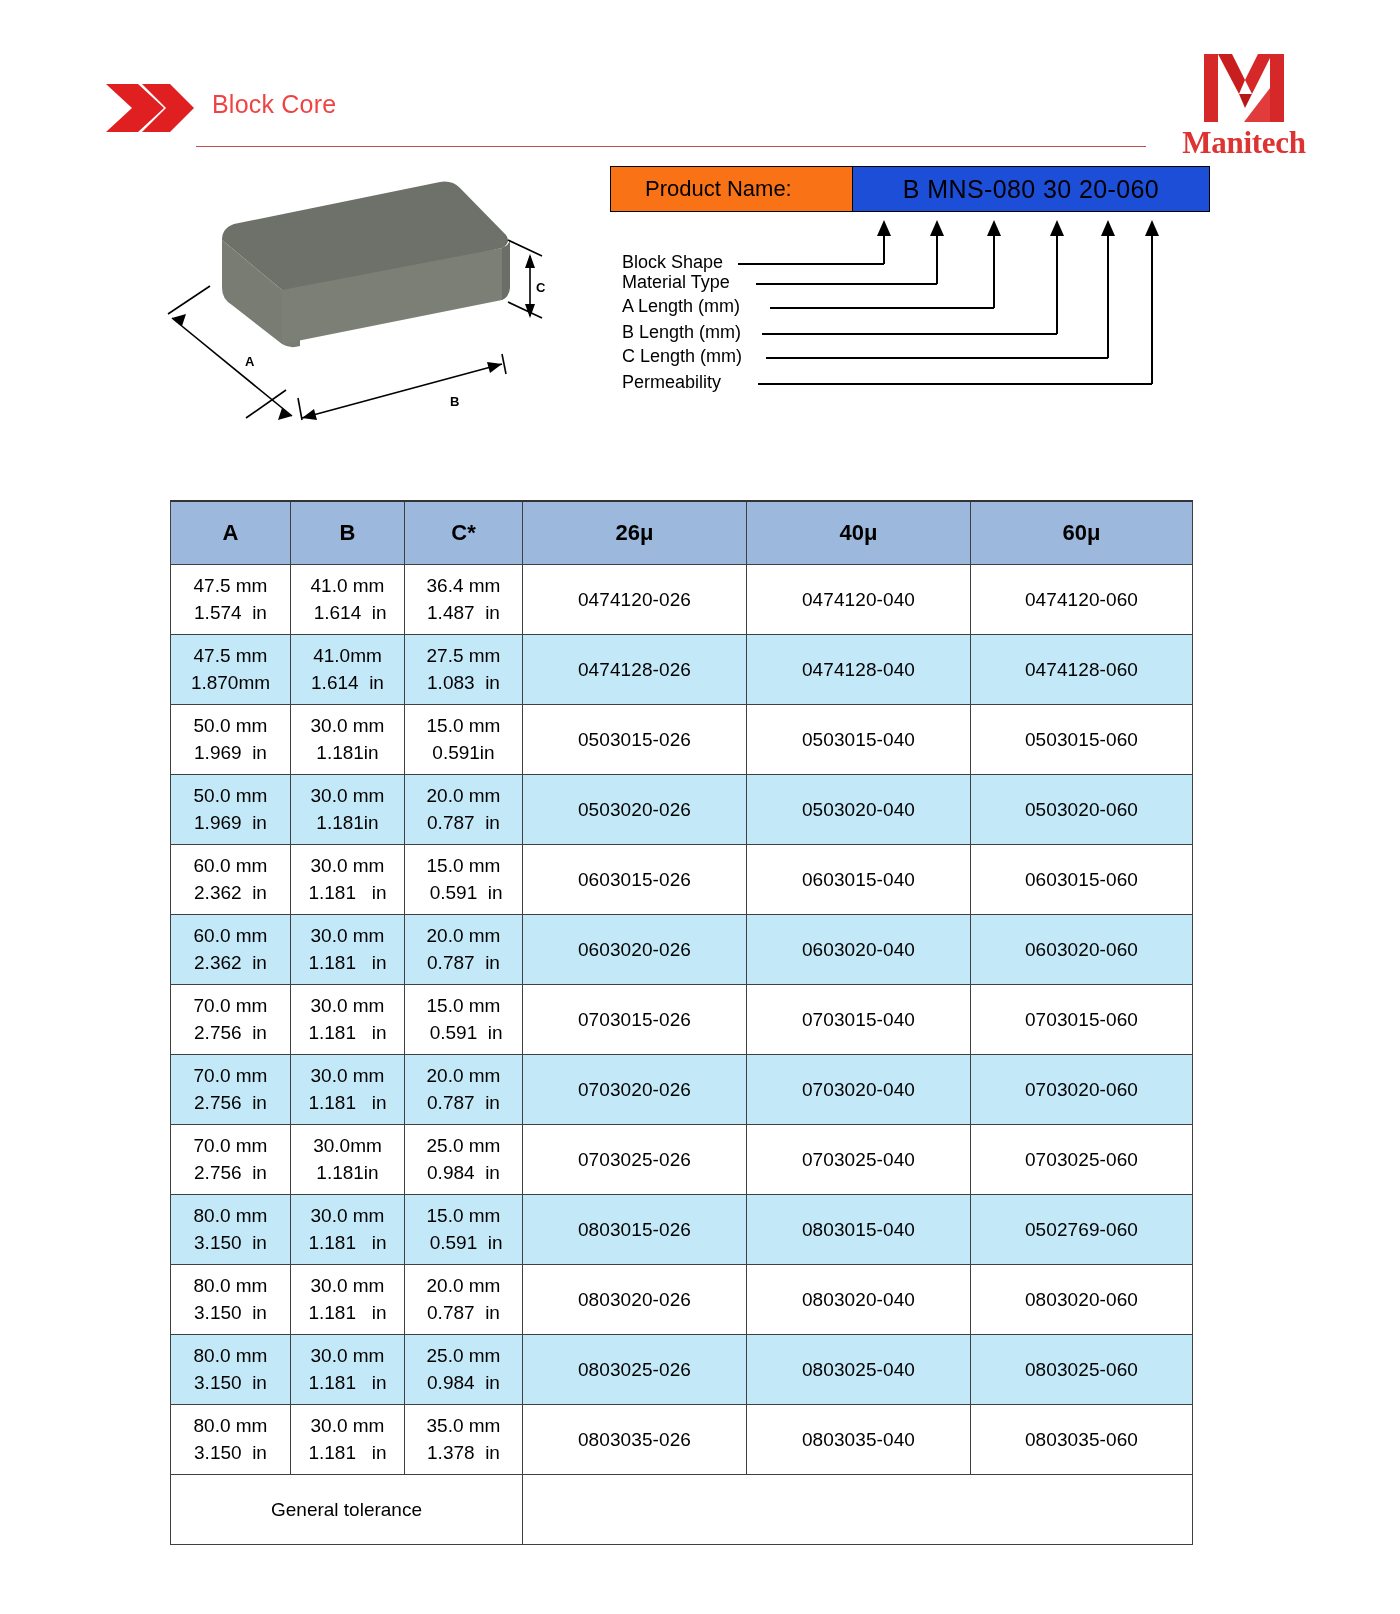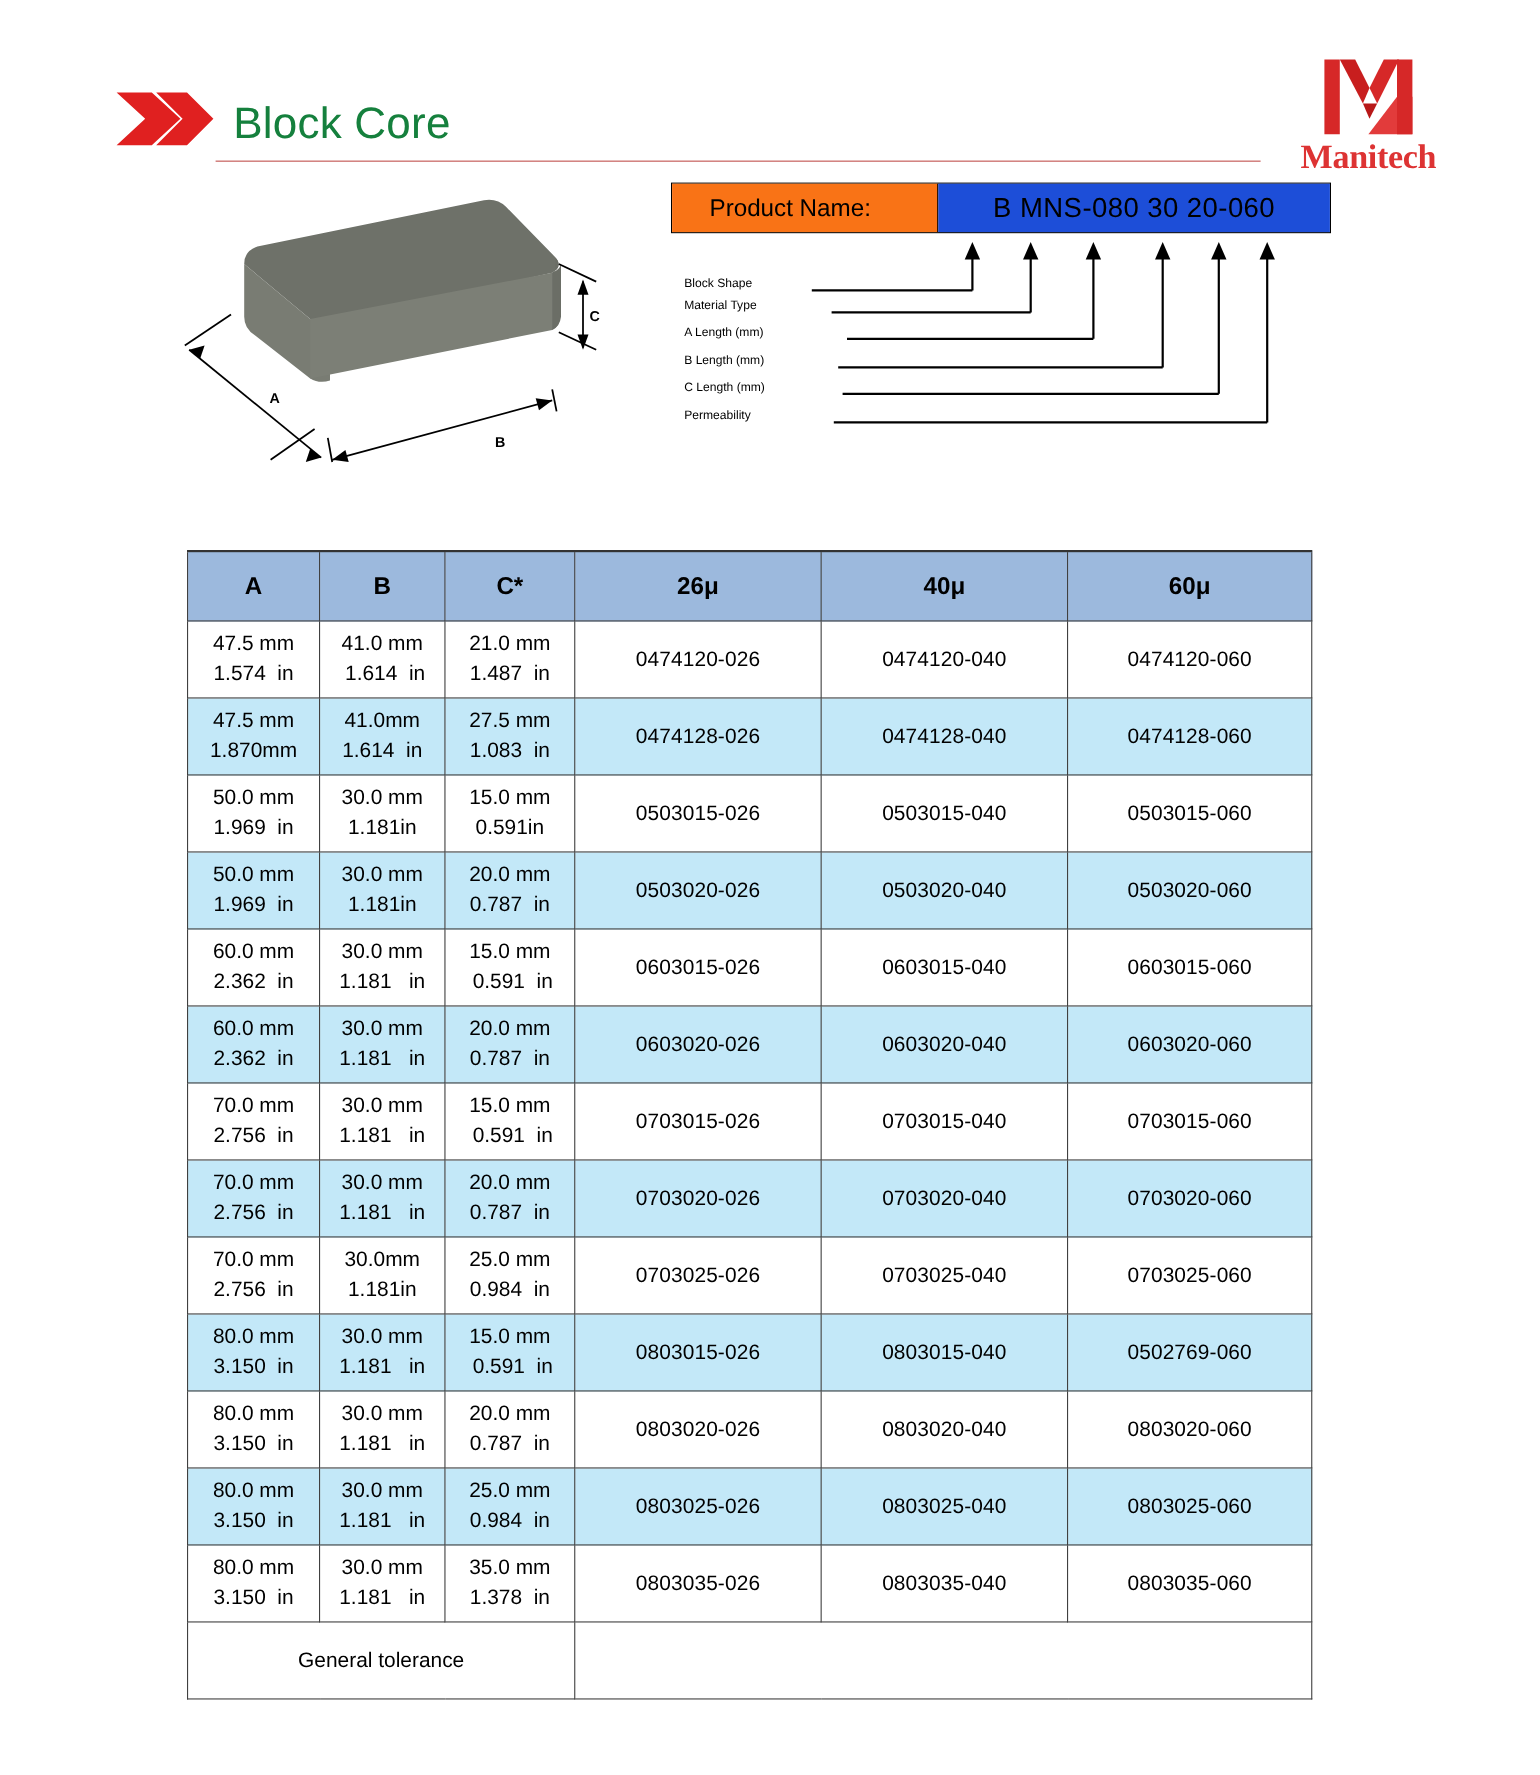--- a/index.html
+++ b/index.html
@@ -23,22 +23,22 @@
     width: 1400px; height: 160px;
   }
   #chevron-logo {
     position: absolute;
     left: 104px; top: 82px;
     width: 92px; height: 52px;
   }
   #page-title {
     position: absolute;
     left: 212px; top: 90px;
-    font-size: 40px;
-    color: #15803d;
+    font-size: 25px;
+    color: #ef4444;
     letter-spacing: 0.2px;
   }
   #title-rule {
     position: absolute;
     left: 196px; top: 146px;
     width: 950px; height: 1px;
     background: #c0504d;
   }
   #brand-logo {
     position: absolute;
@@ -98,21 +98,21 @@
     letter-spacing: 0.4px;
   }
   #callout-svg {
     position: absolute;
     left: 0; top: 46px;
     width: 610px; height: 190px;
   }
   .callout-label {
     position: absolute;
     left: 12px;
-    font-size: 11px;
+    font-size: 18px;
     white-space: nowrap;
   }
 
   
   #spec-table {
     position: absolute;
     left: 170px; top: 500px;
     border-collapse: collapse;
     table-layout: fixed;
     background: #ffffff;
@@ -278,21 +278,21 @@
       <tr>
         <td>
           <span class="dim-line">47.5 mm</span>
           <span class="dim-line">1.574  in</span>
         </td>
         <td>
           <span class="dim-line">41.0 mm</span>
           <span class="dim-line"> 1.614  in</span>
         </td>
         <td>
-          <span class="dim-line">21.0 mm</span>
+          <span class="dim-line">36.4 mm</span>
           <span class="dim-line">1.487  in</span>
         </td>
         <td class="pn-cell">0474120-026</td>
         <td class="pn-cell">0474120-040</td>
         <td class="pn-cell">0474120-060</td>
       </tr>
       <tr class="alt">
         <td>
           <span class="dim-line">47.5 mm</span>
           <span class="dim-line">1.870mm</span>

